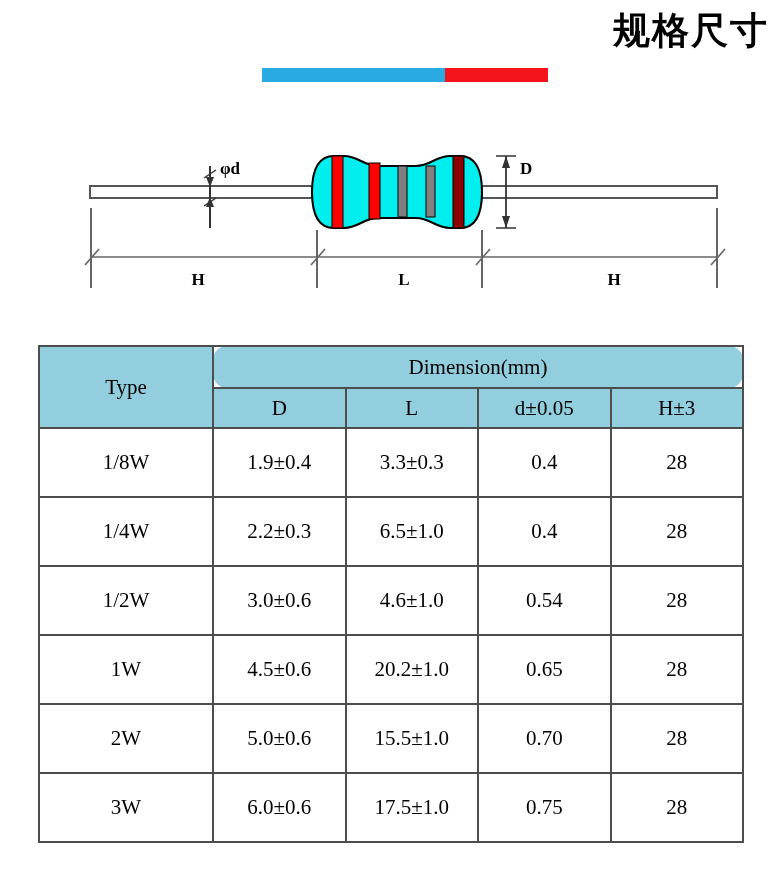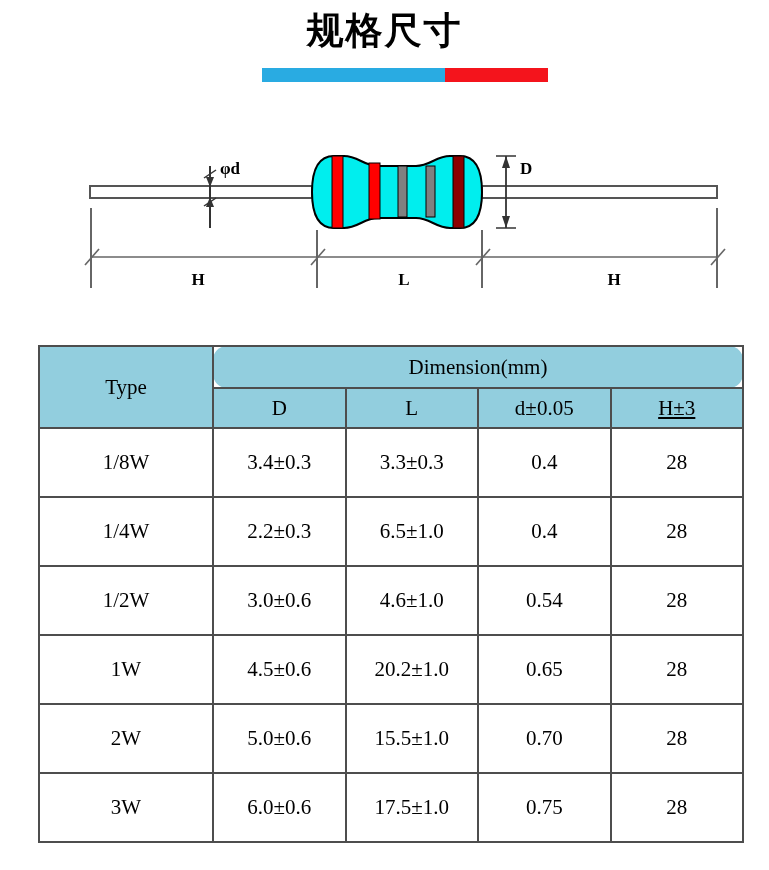--- a/index.html
+++ b/index.html
@@ -13,21 +13,21 @@
     position: relative;
     font-family: "Liberation Serif", "DejaVu Serif", serif;
     overflow: hidden;
   }
 
   
   #title-block {
     position: absolute;
     left: 0; top: 0;
     width: 769px;
-    text-align: center;
+    text-align: right;
   }
   #page-title {
     margin: 0;
     padding-top: 6px;
     font-family: "DejaVu Sans", "Liberation Sans", sans-serif;
     font-size: 37px;
     font-weight: bold;
     letter-spacing: 2px;
     color: #000000;
     line-height: 50px;
@@ -82,21 +82,21 @@
     font-weight: normal;
     padding: 0;
   }
   table#spec-table thead th {
     background: #92CEDE;
   }
   th.col-type   { width: 172px; }
   th.col-d      { width: 134px; }
   th.col-l      { width: 134px; }
   th.col-dtol   { width: 134px; }
-  th.col-h      { width: 132px; text-decoration: underline; }
+  th.col-h      { width: 132px; }
 
   th#th-type      { height: 78px; font-size: 22px; }
   th#th-dimension { height: 40px; font-size: 22px; border-radius: 14px; }
   thead tr.sub-row th { height: 38px; }
 
   tbody td { height: 67px; border-radius: 30px; }
   tbody td.cell-type { font-size: 21px; }
 </style>
 </head>
 <body>
@@ -179,21 +179,21 @@
       <tr class="sub-row">
         <th class="col-d">D</th>
         <th class="col-l">L</th>
         <th class="col-dtol">d±0.05</th>
         <th class="col-h">H±3</th>
       </tr>
     </thead>
     <tbody>
       <tr>
         <td class="cell-type">1/8W</td>
-        <td>3.4±0.3</td>
+        <td>1.9±0.4</td>
         <td>3.3±0.3</td>
         <td>0.4</td>
         <td>28</td>
       </tr>
       <tr>
         <td class="cell-type">1/4W</td>
         <td>2.2±0.3</td>
         <td>6.5±1.0</td>
         <td>0.4</td>
         <td>28</td>

